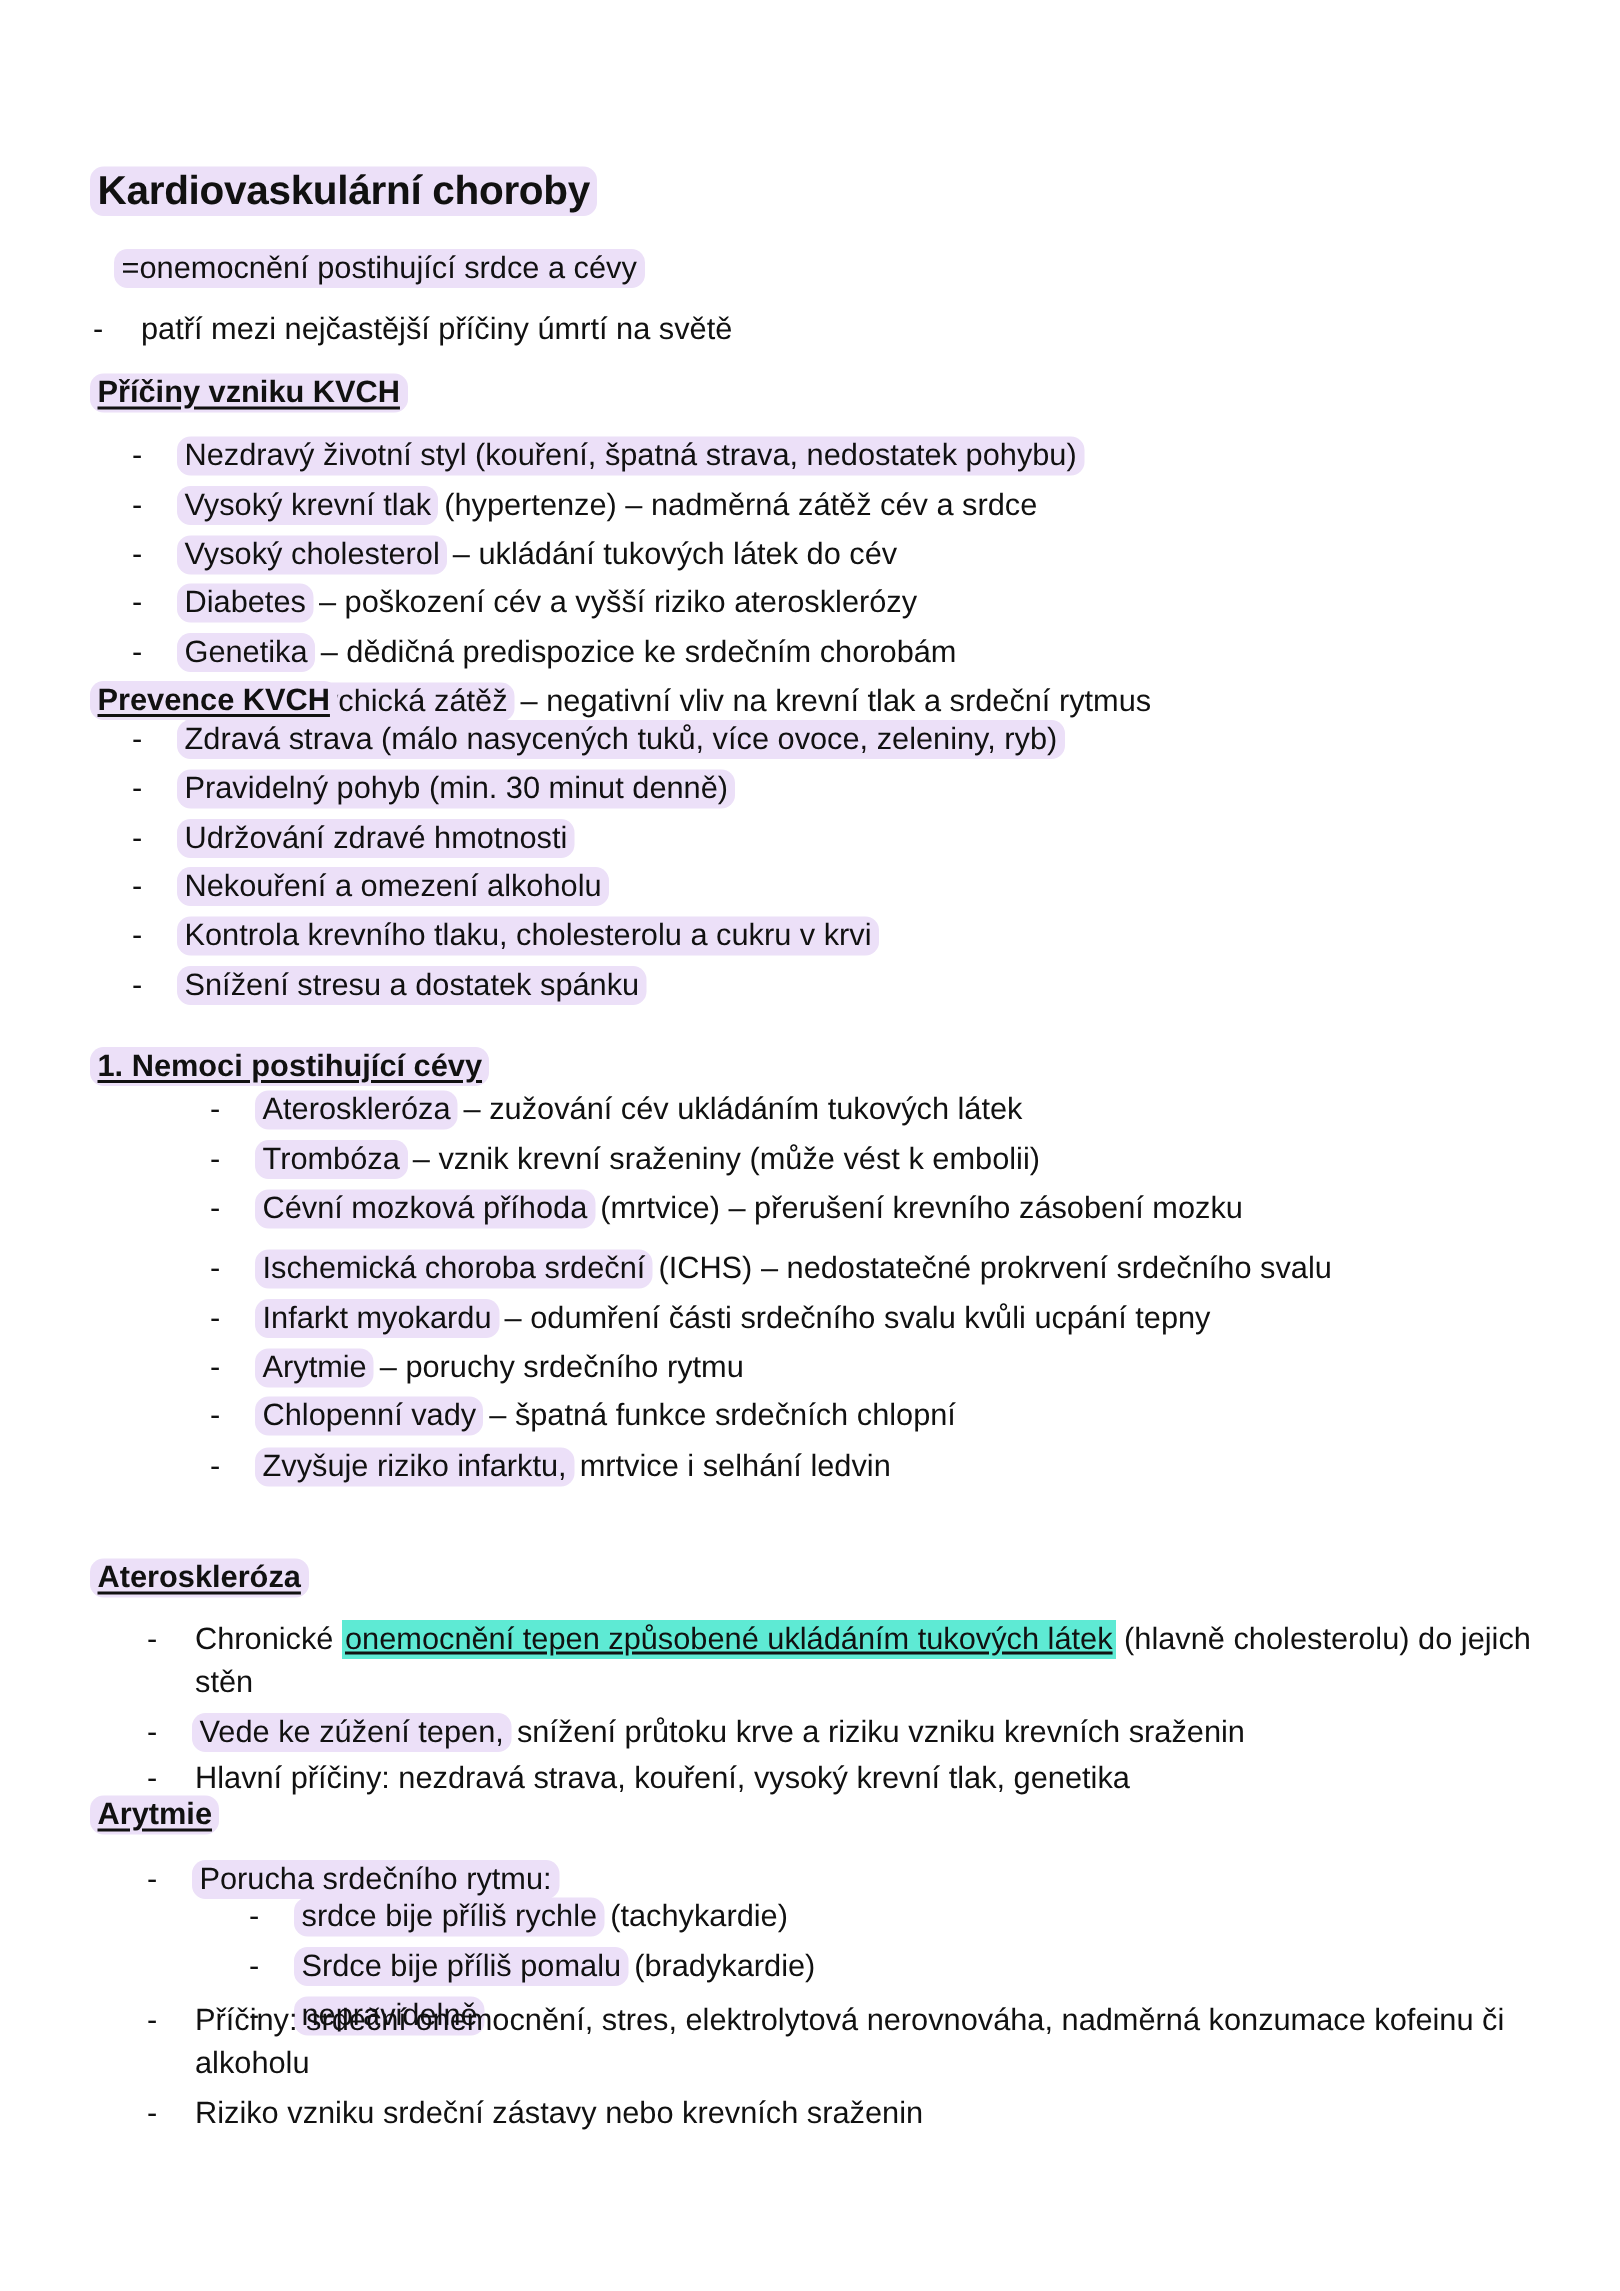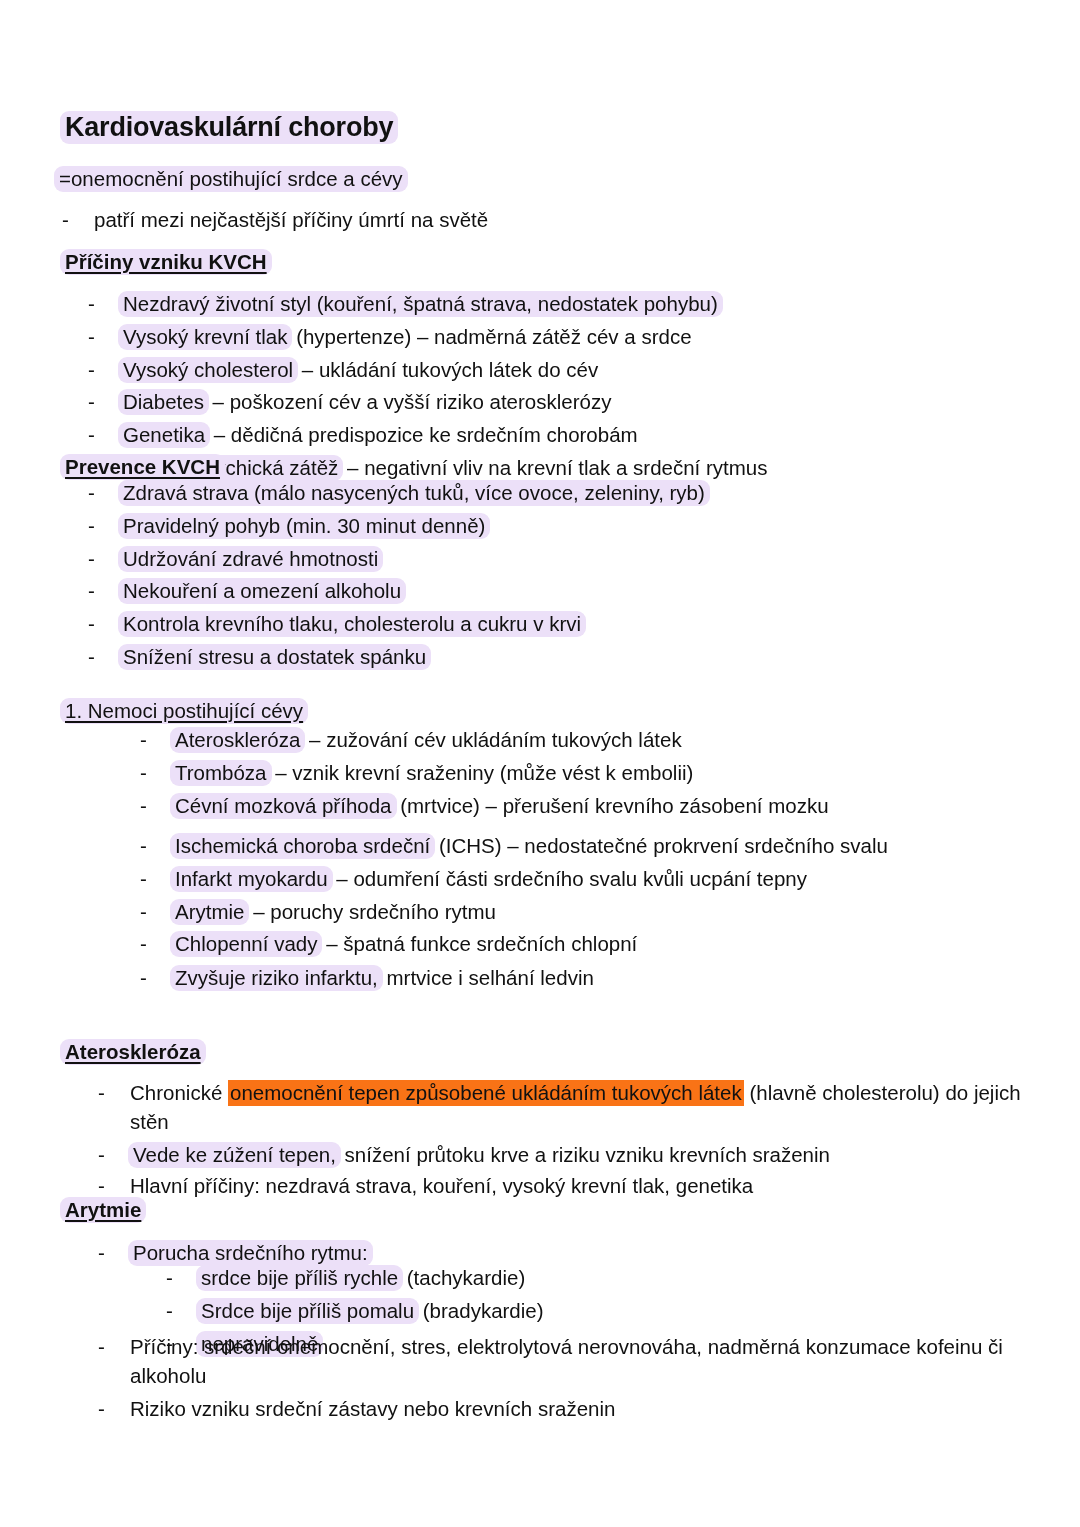--- a/index.html
+++ b/index.html
@@ -27,23 +27,24 @@
   
   .hl {
     background-color: #ece0f8;
     border-radius: 9px;
     padding: 1px 5px 2px 5px;
     margin: 0 -2px;
     box-decoration-break: clone;
     -webkit-box-decoration-break: clone;
   }
   .hl-sq {
-    background-color: #f97316;
+    background-color: #5eead4;
     padding: 1px 2px 2px 2px;
     box-decoration-break: clone;
+    text-decoration: underline;
     -webkit-box-decoration-break: clone;
   }
 
   
   h1.doc-title {
     font-size: 27px;
     font-weight: bold;
     margin: 0;
     padding: 0;
     letter-spacing: -0.2px;
@@ -54,21 +55,21 @@
   .sec-head {
     font-size: 20.5px;
     font-weight: bold;
     text-decoration: underline;
     text-underline-offset: 3px;
     line-height: 1.35;
     text-align: right;
   }
   .sub-head {
     font-size: 20.5px;
-    font-weight: normal;
+    font-weight: bold;
     text-decoration: underline;
     text-underline-offset: 3px;
     line-height: 1.35;
   }
 
   .para {
     font-size: 20.5px;
     line-height: 1.35;
   }
 
@@ -94,21 +95,21 @@
 </style>
 </head>
 <body>
 
 <div class="page">
 
   <div class="blk h-title-wrap">
     <h1 class="doc-title"><span class="hl">Kardiovaskulární choroby</span></h1>
   </div>
 
-  <div class="blk" style="left:56px; top:165px;">
+  <div class="blk" style="left:78px; top:165px;">
     <div class="para"><span class="hl">=onemocnění postihující srdce a cévy</span></div>
   </div>
 
   <div class="blk" style="left:62px; top:205px; width:900px;">
     <div class="row">
       <span class="dash">-</span>
       <span class="row-txt">patří mezi nejčastější příčiny úmrtí na světě</span>
     </div>
   </div>
 

